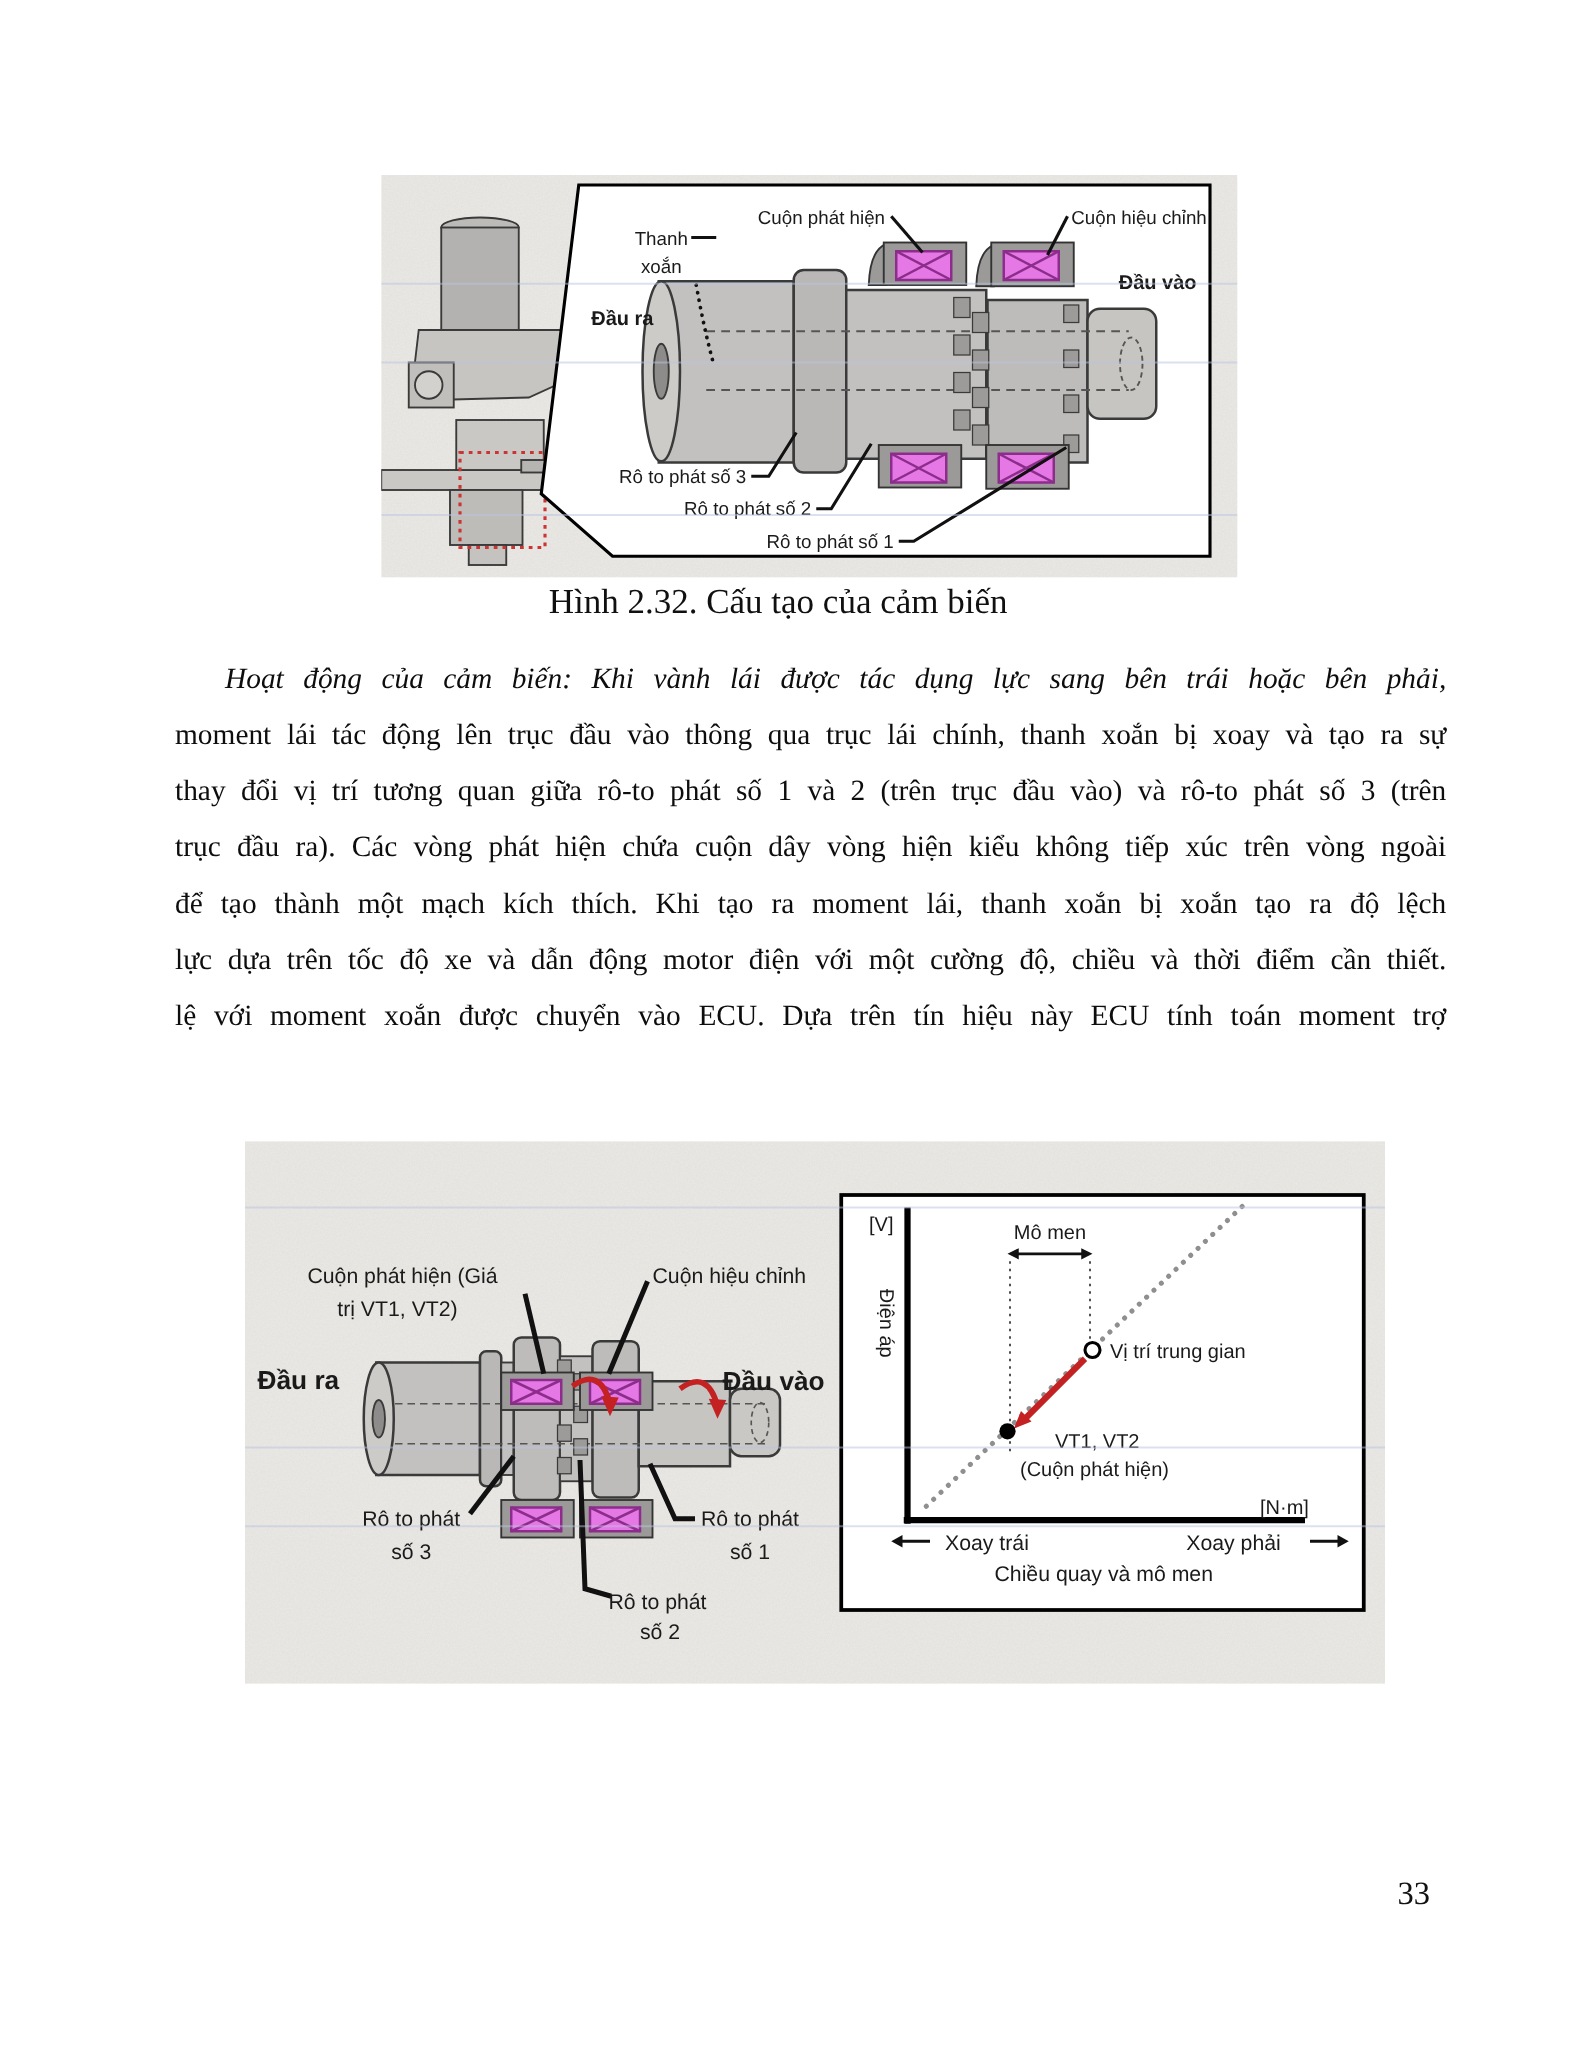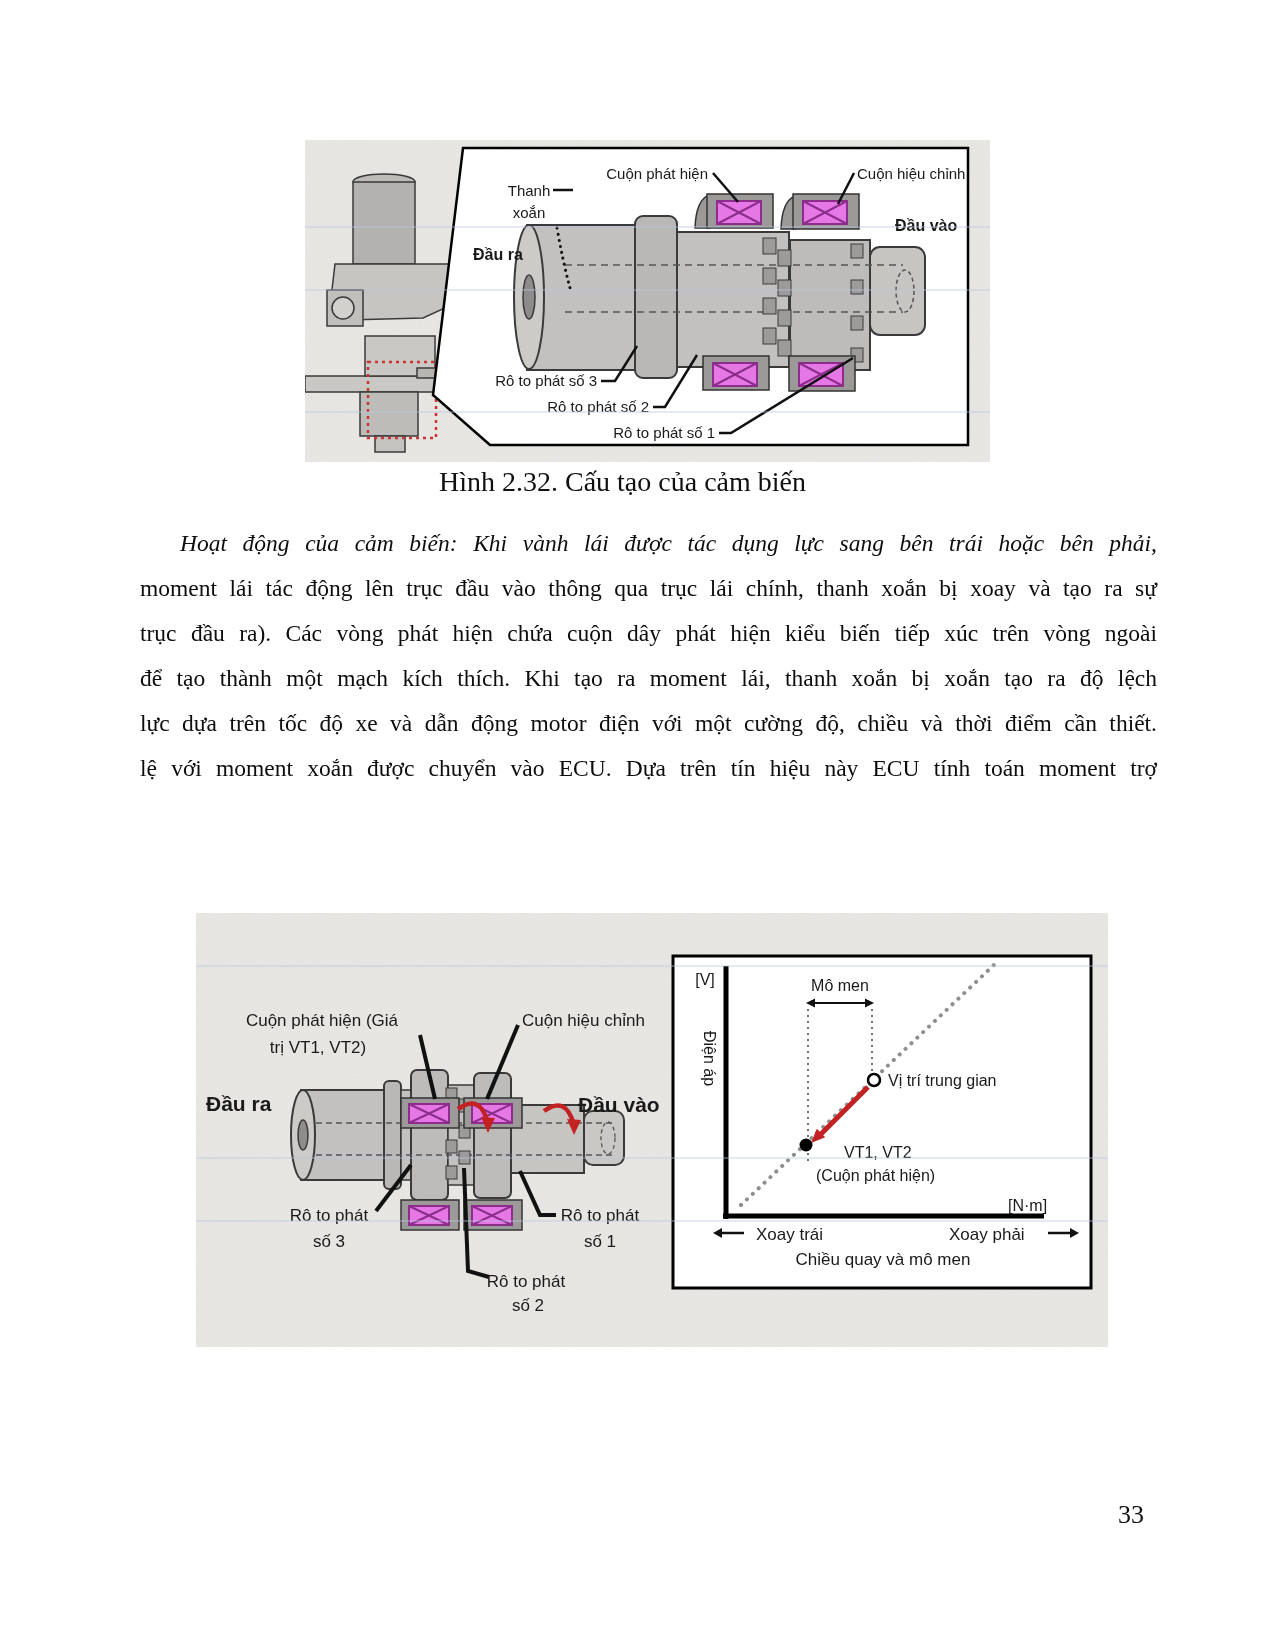--- a/index.html
+++ b/index.html
@@ -141,21 +141,22 @@
         <line x1="0" y1="272" x2="685" y2="272"></line>
       </g>
     </svg>
   </div>
 
   <div id="caption">Hình 2.32. Cấu tạo của cảm biến</div>
 
   <div id="para">
     <div class="pline first">Hoạt động của cảm biến: Khi vành lái được tác dụng lực sang bên trái hoặc bên phải,</div>
     <div class="pline">moment lái tác động lên trục đầu vào thông qua trục lái chính, thanh xoắn bị xoay và tạo ra sự</div>
-    <div class="pline">trục đầu ra). Các vòng phát hiện chứa cuộn dây phát hiện kiểu biến tiếp xúc trên vòng ngoài</div>
+    <div class="pline">thay đổi vị trí tương quan giữa rô-to phát số 1 và 2 (trên trục đầu vào) và rô-to phát số 3 (trên</div>
+    <div class="pline">trục đầu ra). Các vòng phát hiện chứa cuộn dây vòng hiện kiểu không tiếp xúc trên vòng ngoài</div>
     <div class="pline">để tạo thành một mạch kích thích. Khi tạo ra moment lái, thanh xoắn bị xoắn tạo ra độ lệch</div>
     <div class="pline">lực dựa trên tốc độ xe và dẫn động motor điện với một cường độ, chiều và thời điểm cần thiết.</div>
     <div class="pline">lệ với moment xoắn được chuyển vào ECU. Dựa trên tín hiệu này ECU tính toán moment trợ</div>
   </div>
 
   <div class="fig" style="left:196px;top:913px;">
     <svg width="912" height="434" viewBox="0 0 912 434">
       <rect x="0" y="0" width="912" height="434" fill="#eceae6"></rect>
       <rect x="0" y="0" width="912" height="434" filter="url(#grain2)" opacity="0.55"></rect>
 

